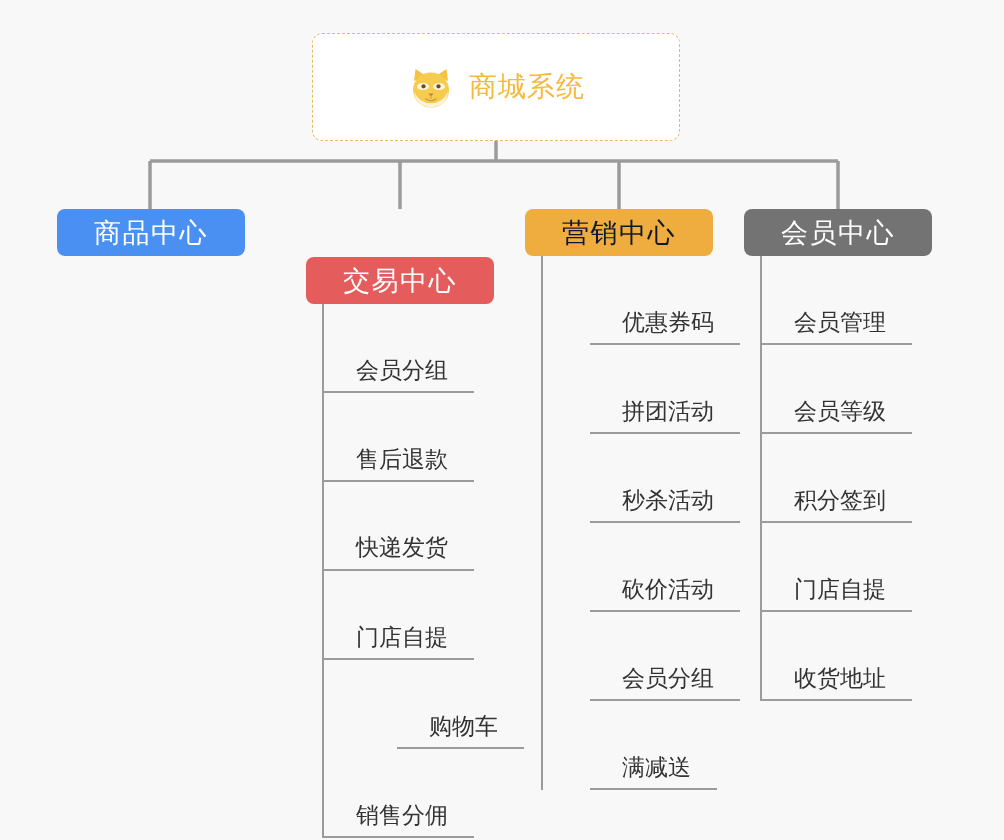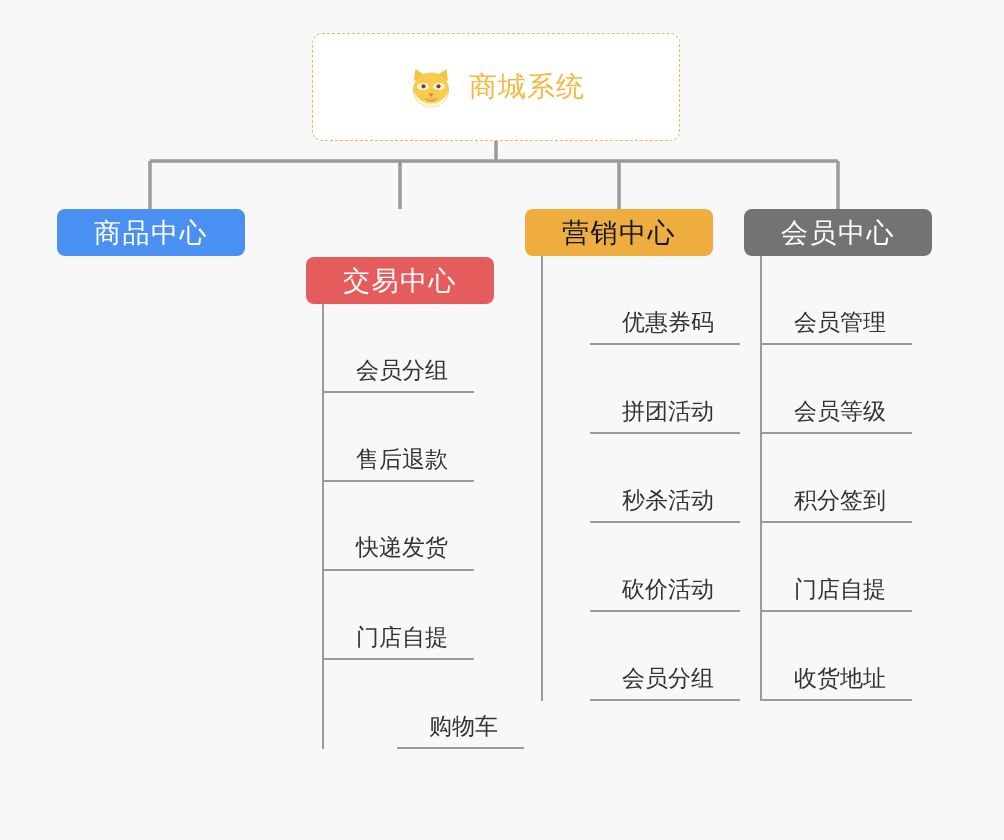--- a/index.html
+++ b/index.html
@@ -171,20 +171,23 @@
           </div>
           <div class="leaf-item">
             <span class="leaf-label" style="border-bottom-color: rgb(155, 155, 155); font-family: Liberation Serif, serif;">快递发货</span>
           </div>
           <div class="leaf-item">
             <span class="leaf-label" style="border-bottom-color: rgb(155, 155, 155);">门店自提</span>
           </div>
           <div class="leaf-item">
             <span class="leaf-label" style="border-bottom-color: rgb(155, 155, 155); margin-left: 41px;">购物车</span>
           </div>
+          <div class="leaf-item">
+            <span class="leaf-label" style="border-bottom-color: rgb(155, 155, 155);">销售分佣</span>
+          </div>
         </div>
       </div>
       <div class="branch" style="left: 525px; width: 188px;">
         <div class="branch-header" style="background: rgb(238, 173, 62); color: #0f172a;">
           <span>营销中心</span>
         </div>
         <div class="leaf-stack" style="border-left-color: rgb(155, 155, 155); padding-left: 47px;">
           <div class="leaf-item">
             <span class="leaf-label" style="border-bottom-color: rgb(155, 155, 155);">优惠券码</span>
           </div>
@@ -193,20 +196,23 @@
           </div>
           <div class="leaf-item">
             <span class="leaf-label" style="border-bottom-color: rgb(155, 155, 155);">秒杀活动</span>
           </div>
           <div class="leaf-item">
             <span class="leaf-label" style="border-bottom-color: rgb(155, 155, 155);">砍价活动</span>
           </div>
           <div class="leaf-item">
             <span class="leaf-label" style="border-bottom-color: rgb(155, 155, 155);">会员分组</span>
           </div>
+          <div class="leaf-item">
+            <span class="leaf-label" style="border-bottom-color: rgb(155, 155, 155);">满减送</span>
+          </div>
         </div>
       </div>
       <div class="branch" style="left: 744px; width: 188px;">
         <div class="branch-header" style="background: #737373; color: rgb(255, 255, 255);">
           <span>会员中心</span>
         </div>
         <div class="leaf-stack" style="border-left-color: rgb(155, 155, 155);">
           <div class="leaf-item">
             <span class="leaf-label" style="border-bottom-color: rgb(155, 155, 155);">会员管理</span>
           </div>

